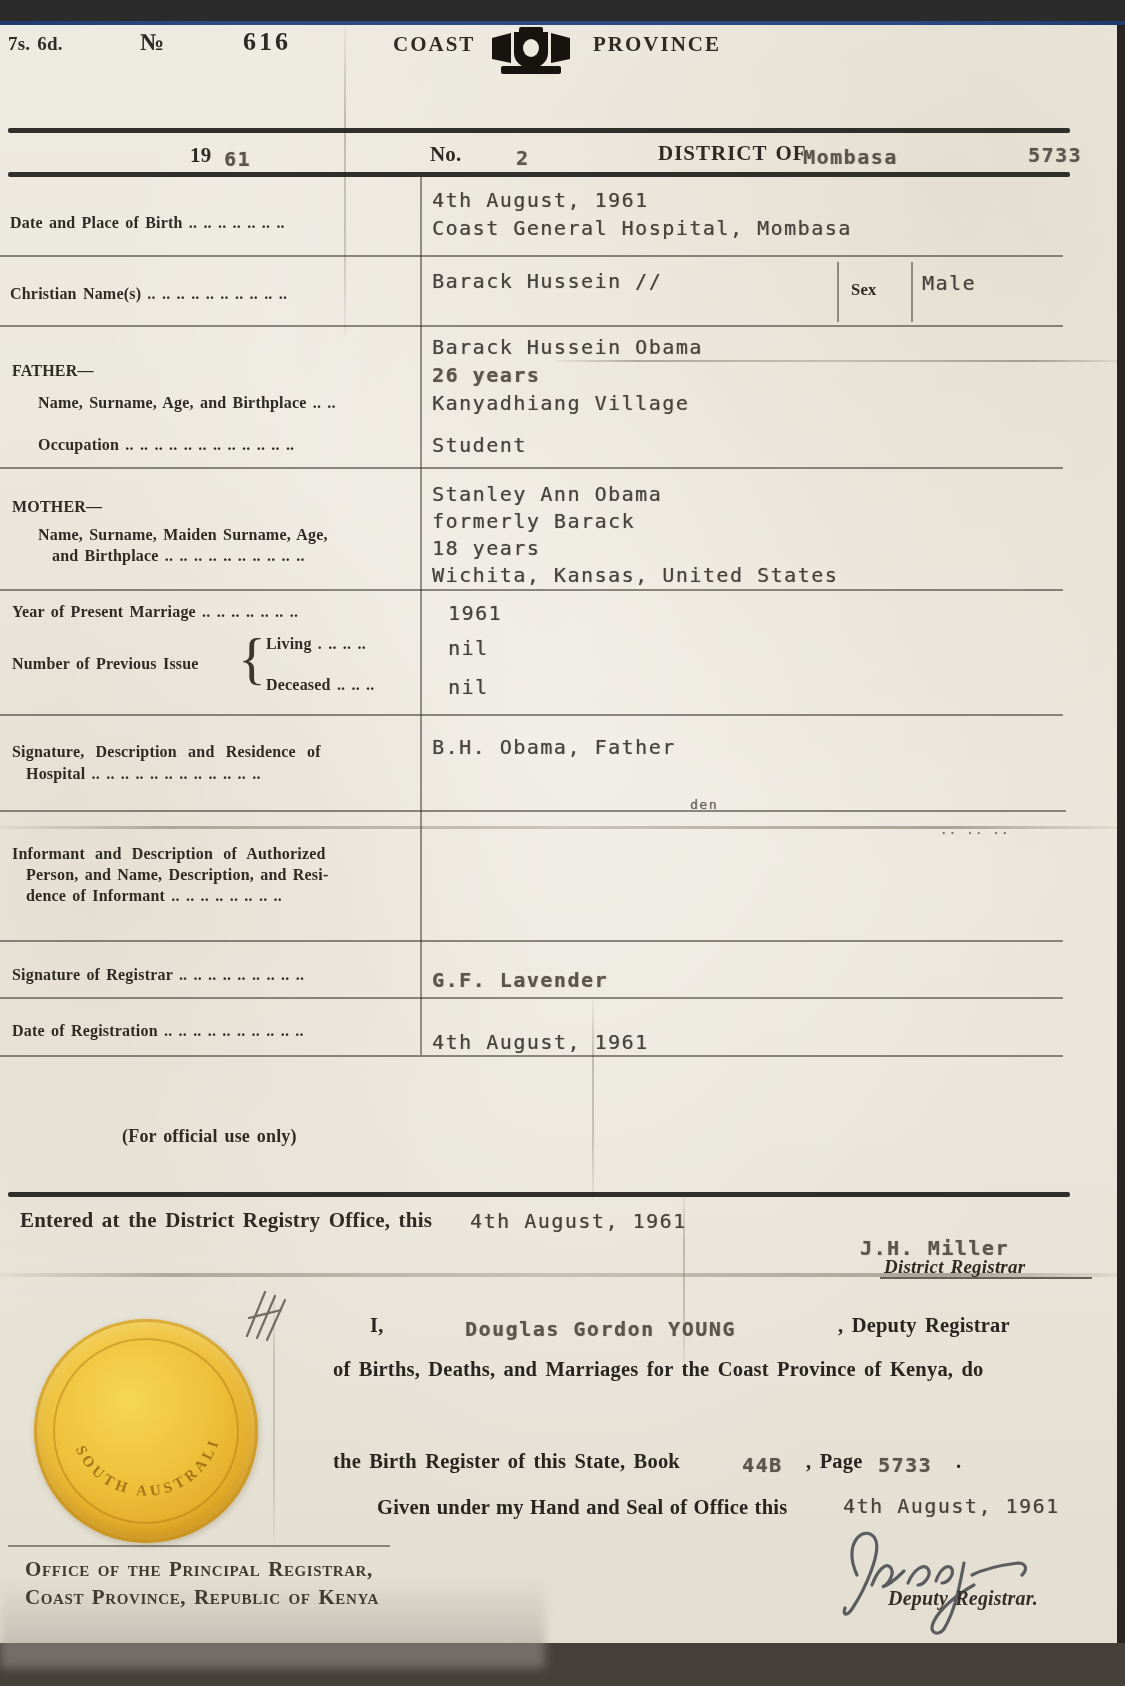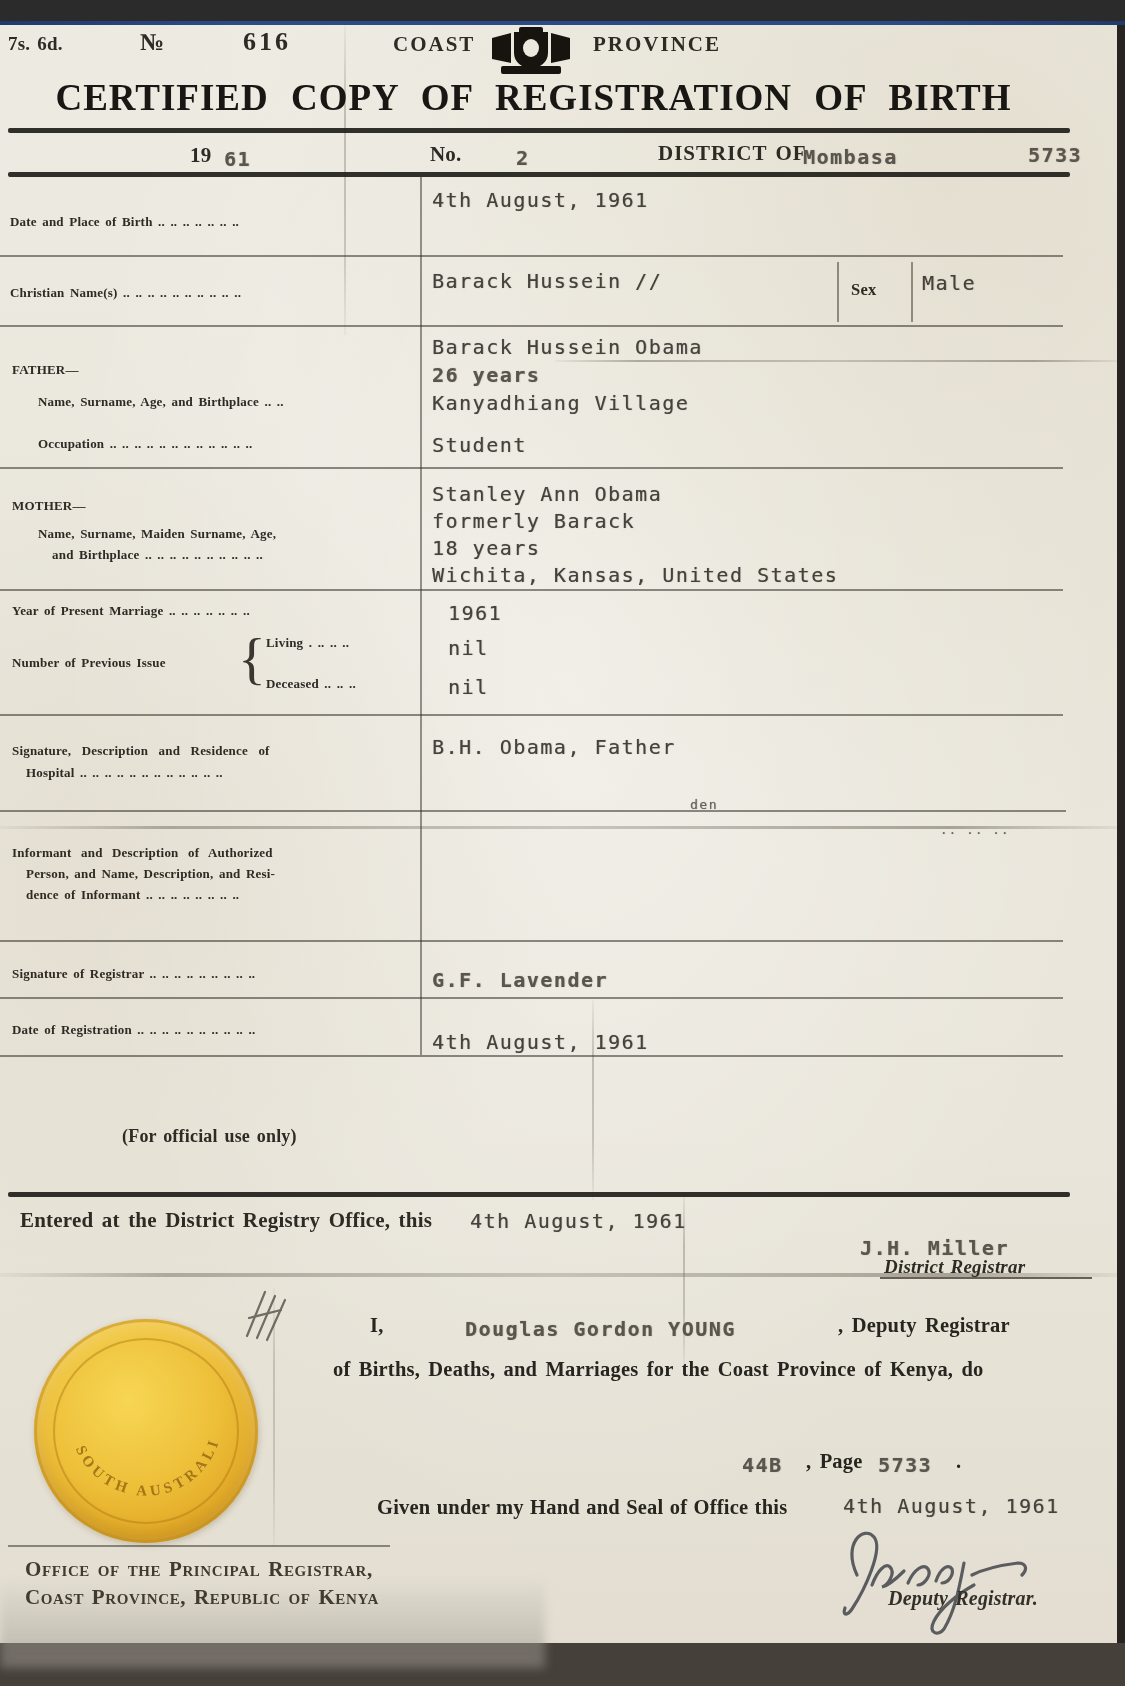--- a/index.html
+++ b/index.html
@@ -10,21 +10,21 @@
              background:linear-gradient(90deg,#203a6e,#2b4a88 20%,#2b4a88 80%,#1f3a6c);}
   .band-bottom{position:absolute;left:0;top:1643px;width:1125px;height:43px;background:#46403a;}
   .strip-right{position:absolute;left:1117px;top:25px;width:8px;height:1618px;background:#282421;}
   .paper{position:absolute;left:0;top:25px;width:1117px;height:1618px;
      background:
        radial-gradient(circle at 85% 10%, rgba(205,195,165,.28), transparent 40%),
        radial-gradient(circle at 10% 52%, rgba(208,198,175,.22), transparent 35%),
        radial-gradient(ellipse at 52% 38%, rgba(255,255,255,.38), transparent 65%),
        linear-gradient(180deg,#edeae1 0%,#e9e5da 68%,#e3ded1 100%);}
   .lbl{position:absolute;font-family:"Liberation Serif",serif;font-weight:bold;color:#2e2b25;
-       font-size:13px;letter-spacing:.2px;word-spacing:2px;white-space:nowrap;}
+       font-size:16px;letter-spacing:.2px;word-spacing:2px;white-space:nowrap;}
   .typ{position:absolute;font-family:"DejaVu Sans Mono","Liberation Mono",monospace;color:#45423c;
        font-size:20px;letter-spacing:1.5px;white-space:nowrap;
        text-shadow:.4px .4px .8px rgba(68,65,59,.55);}
   .typ.faded{color:#5a564e;text-shadow:.4px .4px 1px rgba(90,86,78,.6);font-weight:bold;}
   .hl{position:absolute;height:2px;background:rgba(52,49,42,.55);}
   .hl.thick{height:5px;background:rgba(32,30,25,.92);border-radius:2px;}
   .vl{position:absolute;width:2px;background:rgba(52,49,42,.5);}
   .crease-h{position:absolute;height:2px;
      background:linear-gradient(90deg,rgba(100,93,78,.05),rgba(100,93,78,.45) 15%,rgba(100,93,78,.28) 50%,rgba(100,93,78,.5) 85%,rgba(100,93,78,.08));}
   .crease-v{position:absolute;width:2px;
@@ -70,21 +70,20 @@
       <path d="M8 12 l19 -5 v30 l-19 -4 z" fill="#17140f"></path>
       <path d="M86 12 l-19 -5 v30 l19 -4 z" fill="#17140f"></path>
       <rect x="35" y="1" width="24" height="7" rx="2" fill="#17140f"></rect>
       <path d="M30 6 h34 v21 c0 9 -8 15 -17 15 c-9 0 -17 -6 -17 -15 z" fill="#17140f"></path>
       <ellipse cx="47" cy="22" rx="8" ry="9" fill="#ebe8df"></ellipse>
       <rect x="17" y="40" width="60" height="8" rx="2" fill="#17140f"></rect>
     </svg>
 
     <div class="lbl" style="left:593px;top:7px;font-size:21px;letter-spacing:2px">PROVINCE</div>
 
-    <div class="lbl" style="left:0;top:51px;width:1067px;text-align:center;font-size:37px;word-spacing:12px;letter-spacing:1px;color:#181713">CERTIFIED COPY OF REGISTRATION OF BIRTH</div>
 
     <div class="hl thick" style="left:8px;top:103px;width:1062px"></div>
 
     <div class="lbl big" style="left:190px;top:118px">19</div>
     <div class="typ faded" style="left:224px;top:122px">61</div>
     <div class="lbl big" style="left:430px;top:117px">No.</div>
     <div class="typ faded" style="left:516px;top:121px">2</div>
     <div class="lbl big" style="left:658px;top:116px;letter-spacing:1px">DISTRICT OF</div>
     <div class="typ faded" style="left:803px;top:120px">Mombasa</div>
     <div class="typ faded" style="left:1028px;top:118px">5733</div>
@@ -99,20 +98,21 @@
     <div class="hl" style="left:0;top:689px;width:1063px"></div>
     <div class="hl" style="left:0;top:785px;width:1066px"></div>
     <div class="hl" style="left:0;top:915px;width:1063px"></div>
     <div class="hl" style="left:0;top:972px;width:1063px"></div>
     <div class="hl" style="left:0;top:1030px;width:1063px"></div>
     <div class="vl" style="left:837px;top:237px;height:60px"></div>
     <div class="vl" style="left:911px;top:237px;height:60px"></div>
 
     <div class="lbl" style="left:10px;top:189px">Date and Place of Birth .. .. .. .. .. .. ..</div>
     <div class="typ" style="left:432px;top:163px">4th August, 1961</div>
+    <div class="typ" style="left:432px;top:191px">Coast General Hospital, Mombasa</div>
 
     <div class="lbl" style="left:10px;top:260px">Christian Name(s) .. .. .. .. .. .. .. .. .. ..</div>
     <div class="typ" style="left:432px;top:244px">Barack Hussein //</div>
     <div class="lbl" style="left:851px;top:255px;font-size:16.5px">Sex</div>
     <div class="typ" style="left:922px;top:246px">Male</div>
 
     <div class="lbl" style="left:12px;top:337px">FATHER—</div>
     <div class="lbl" style="left:38px;top:369px">Name, Surname, Age, and Birthplace .. ..</div>
     <div class="lbl" style="left:38px;top:411px">Occupation .. .. .. .. .. .. .. .. .. .. .. ..</div>
     <div class="typ" style="left:432px;top:310px">Barack Hussein Obama</div>
@@ -180,20 +180,21 @@
         <path d="M22 52 L40 10" fill="none"></path>
         <path d="M32 54 L50 14" fill="none"></path>
         <path d="M14 32 L46 24" fill="none"></path>
       </g>
     </svg>
 
     <div class="cert" style="left:370px;top:1289px">I,</div>
     <div class="typ faded" style="left:465px;top:1292px">Douglas Gordon YOUNG</div>
     <div class="cert" style="left:838px;top:1289px">, Deputy Registrar</div>
     <div class="cert" style="left:333px;top:1333px">of Births, Deaths, and Marriages for the Coast Province of Kenya, do</div>
+    <div class="cert" style="left:333px;top:1425px">the Birth Register of this State, Book</div>
     <div class="typ faded" style="left:742px;top:1428px">44B</div>
     <div class="cert" style="left:806px;top:1425px">, Page</div>
     <div class="typ faded" style="left:878px;top:1428px">5733</div>
     <div class="cert" style="left:956px;top:1425px">.</div>
     <div class="cert" style="left:377px;top:1471px;word-spacing:1px">Given under my Hand and Seal of Office this</div>
     <div class="typ" style="left:843px;top:1469px">4th August, 1961</div>
 
     <div class="hl" style="left:8px;top:1520px;width:382px;background:rgba(60,56,48,.55)"></div>
     <div class="lbl smallcaps" style="left:25px;top:1532px;font-size:21px;color:#403a31">Office of the Principal Registrar,</div>
     <div class="lbl smallcaps" style="left:25px;top:1560px;font-size:21px;color:#403a31">Coast Province, Republic of Kenya</div>

